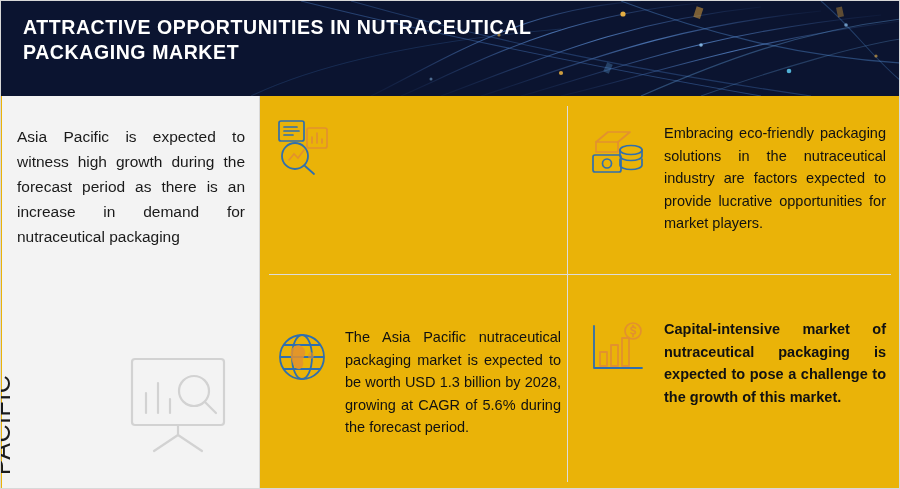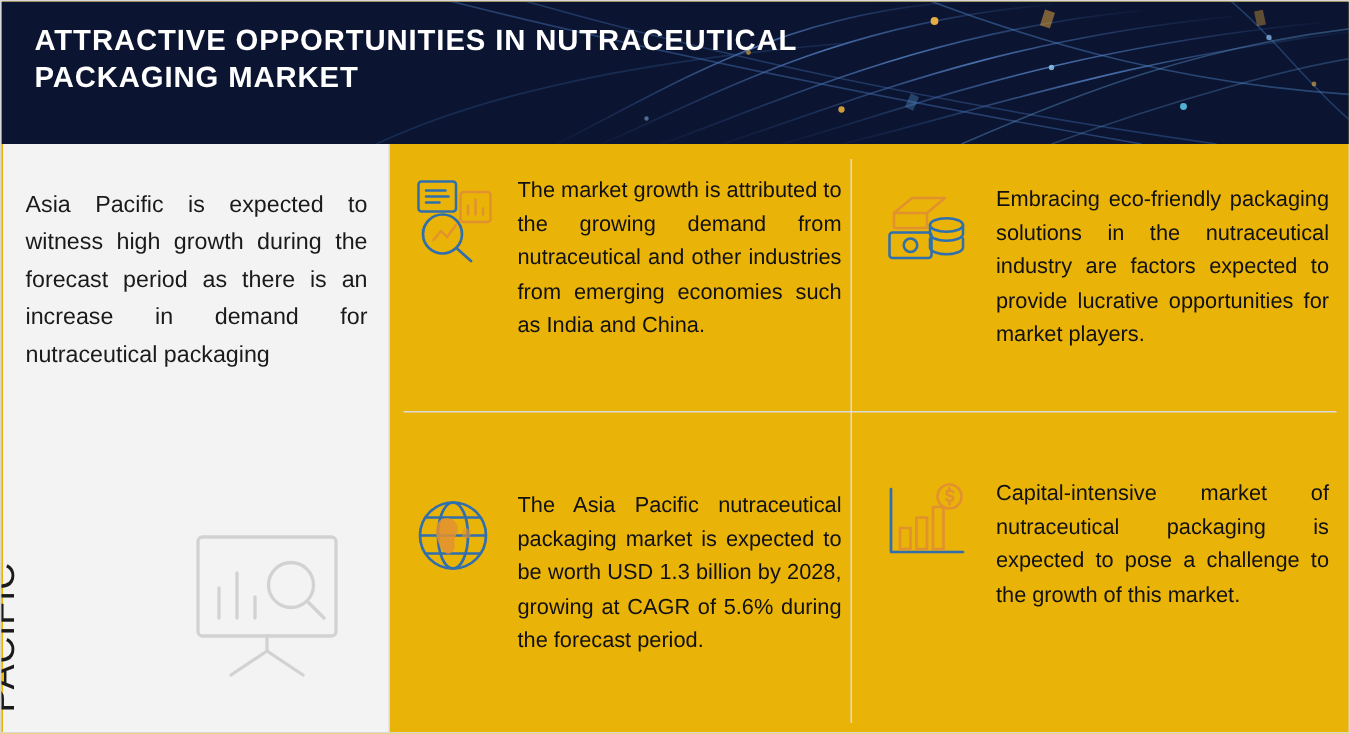--- a/index.html
+++ b/index.html
@@ -132,21 +132,21 @@
     flex: 1 1 auto;
     font-size: 14.5px;
     line-height: 22.5px;
     color: #111111;
     text-align: justify;
     text-justify: inter-word;
   }
   #cell-1 { left: 12px;  top: 20px;  width: 290px; }
   #cell-2 { left: 327px; top: 26px;  width: 300px; justify-content: flex-end; }
   #cell-3 { left: 12px;  top: 218px; width: 290px; margin-top: 12px; }
-  #cell-4 { left: 327px; top: 222px; width: 300px; }
+  #cell-4 { left: 327px; top: 222px; width: 300px; font-weight: bold; }
 
   #cell-1 .cell-text { padding-left: 12px; }
   #cell-2 .cell-text { padding-left: 16px; }
   #cell-3 .cell-text { padding-left: 12px; }
   #cell-4 .cell-text { padding-left: 16px; }
 </style>
 </head>
 <body>
 
 <div class="infographic">
@@ -239,21 +239,20 @@
           </g>
           <g fill="none" stroke="#2f6fae" stroke-width="1.8" stroke-linecap="round">
             <circle cx="24" cy="40" r="13"></circle>
             <path d="M34 50 L43 58"></path>
           </g>
           <g fill="none" stroke="#e2912f" stroke-width="1.6" stroke-linecap="round">
             <path d="M18 44 l5 -6 l4 4 l6 -8"></path>
           </g>
         </svg>
       </div>
-      <div class="cell-text">The market growth is attributed to the growing demand from nutraceutical and other industries from emerging economies such as India and China.</div>
     </div>
 
     <div class="cell" id="cell-2">
       <div class="icon-wrap">
         <svg width="62" height="62" viewBox="0 0 62 62">
           <g fill="none" stroke="#e2912f" stroke-width="1.7" stroke-linecap="round" stroke-linejoin="round">
             <path d="M10 20 L22 10 L44 10 L32 20 Z"></path>
             <path d="M10 20 L10 30 L32 30 L32 20"></path>
           </g>
           <g fill="none" stroke="#2f6fae" stroke-width="1.7" stroke-linecap="round" stroke-linejoin="round">

